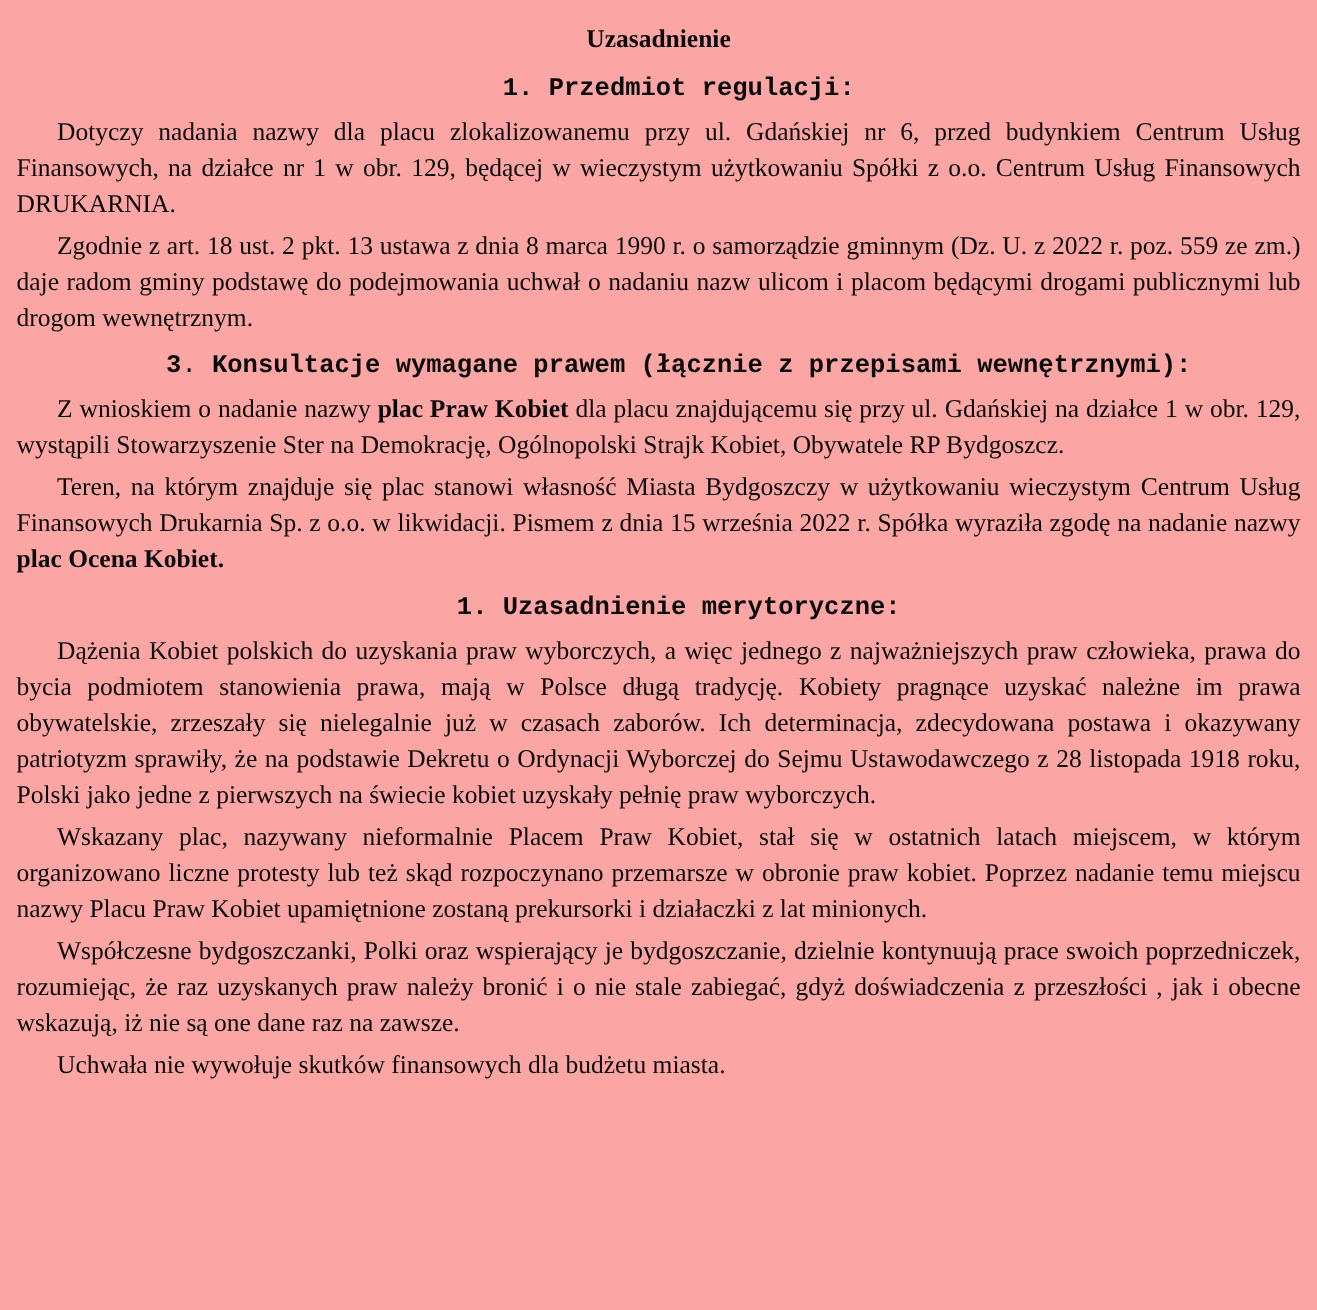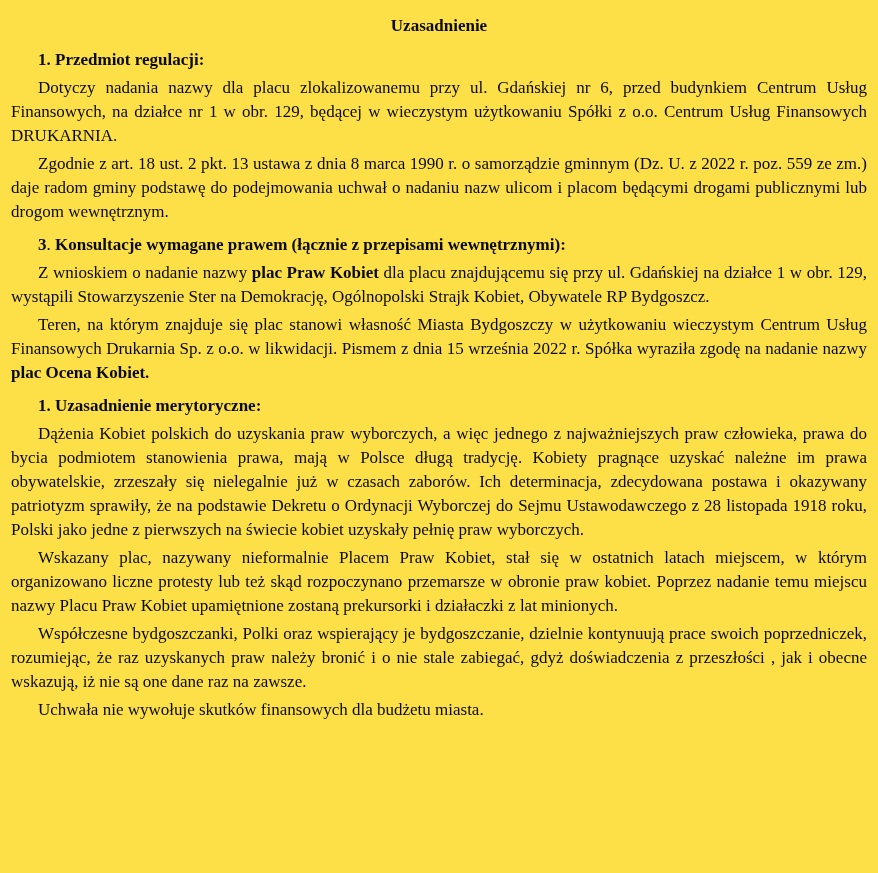--- a/index.html
+++ b/index.html
@@ -14,32 +14,33 @@
   }
   .page {
     box-sizing: border-box;
     width: 878px;
     height: 873px;
     padding: 14px 11px 0 11px;
     font-family: "Liberation Serif", "DejaVu Serif", serif;
     font-size: 17px;
     line-height: 24px;
     color: #0a0a0a;
-    background: #fde047;
+    background: #fca5a5;
   }
   .doc-title {
     text-align: center;
     font-weight: bold;
     margin: 0 0 10px 0;
   }
   .doc-heading {
     font-weight: bold;
     margin: 9px 0 4px 0;
     padding-left: 27px;
-    text-align: left;
+    text-align: center;
+    font-family: Liberation Mono, monospace;
   }
   .doc-heading span { font-weight: normal; }
   .doc-paragraph {
     margin: 4px 0;
     text-align: justify;
     text-indent: 27px;
   }
   .doc-paragraph b { font-weight: bold; }
 </style>
 </head>

